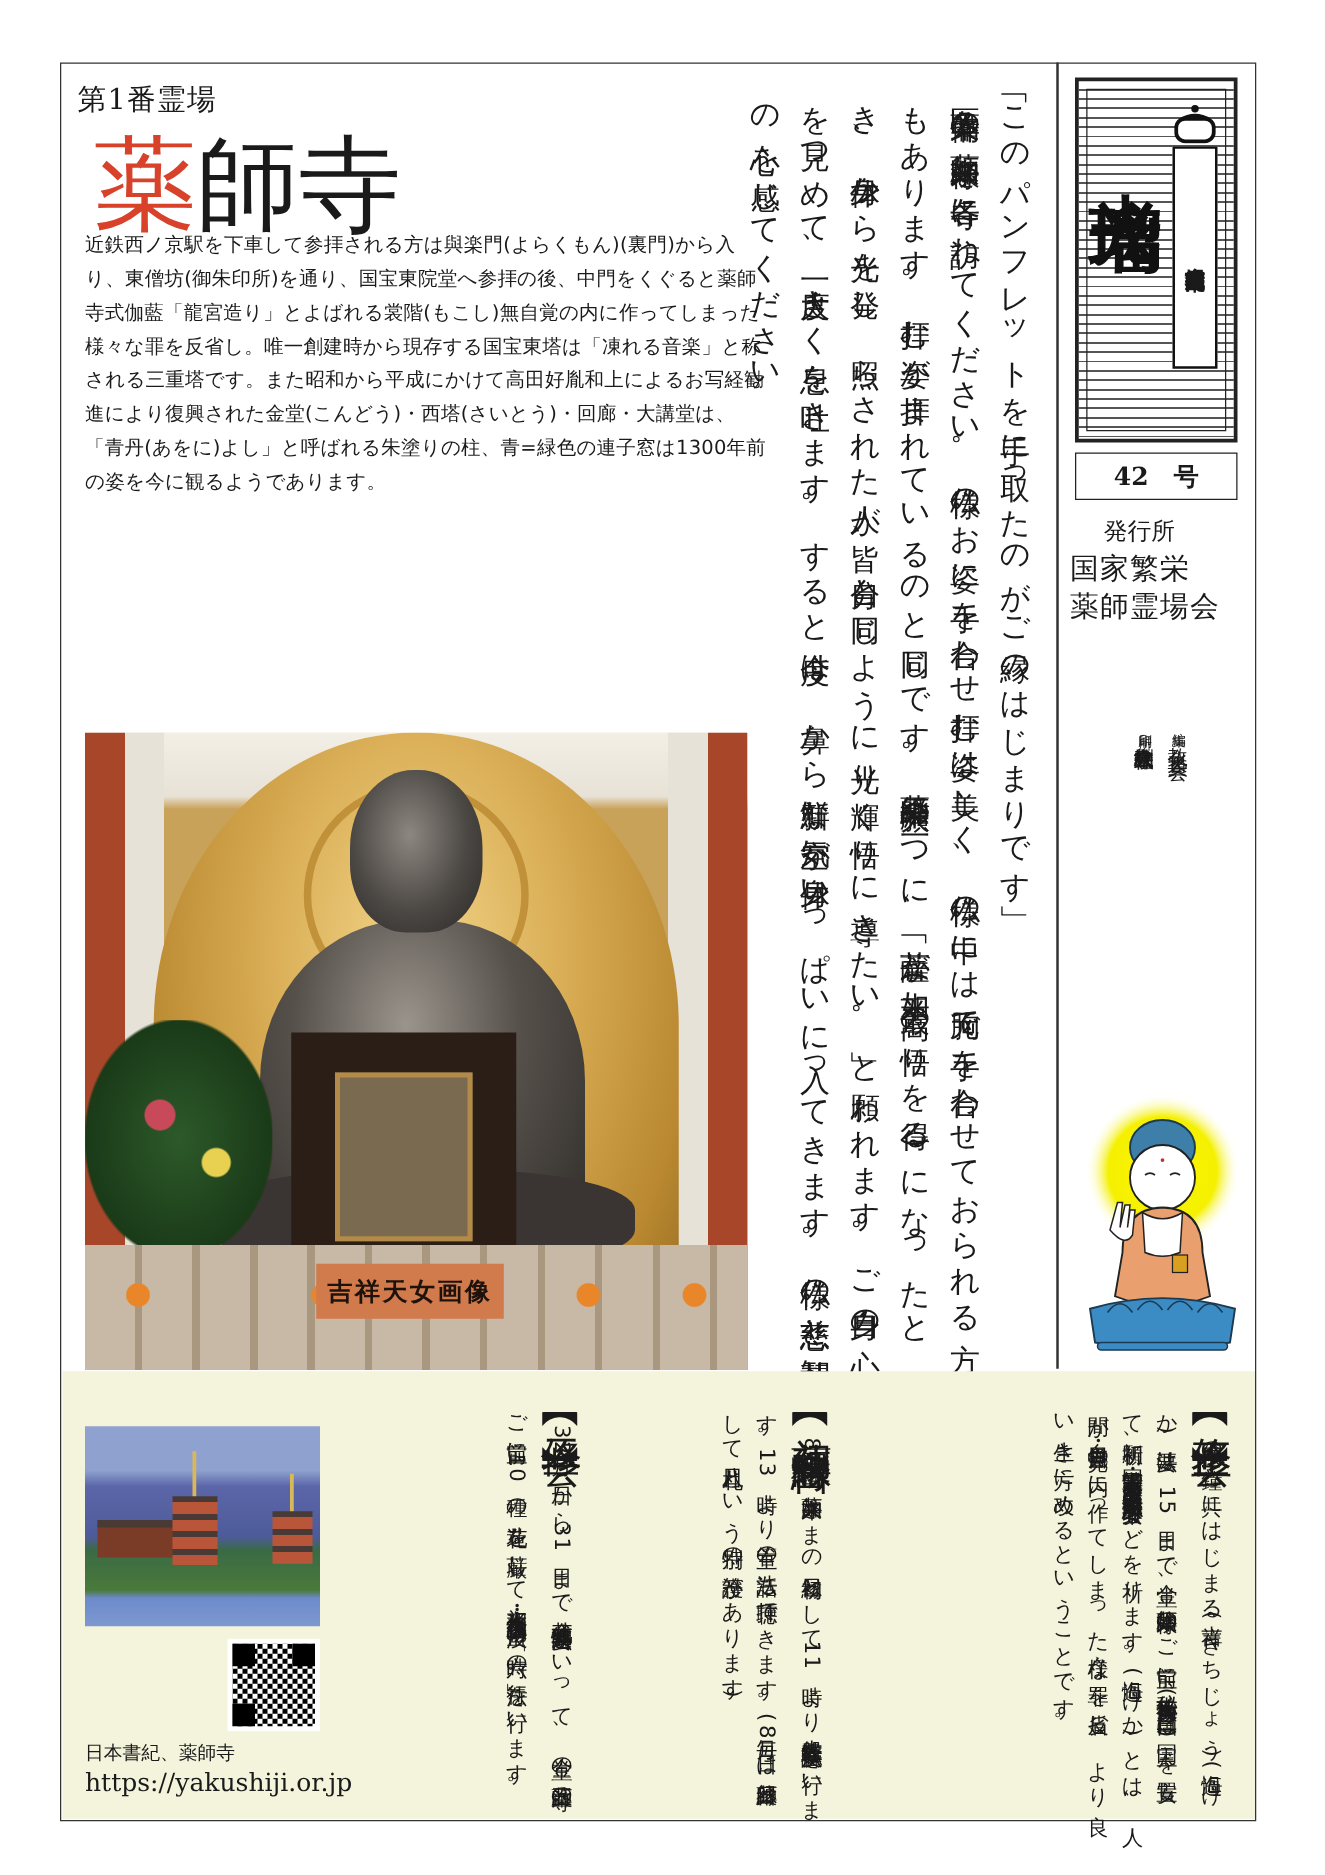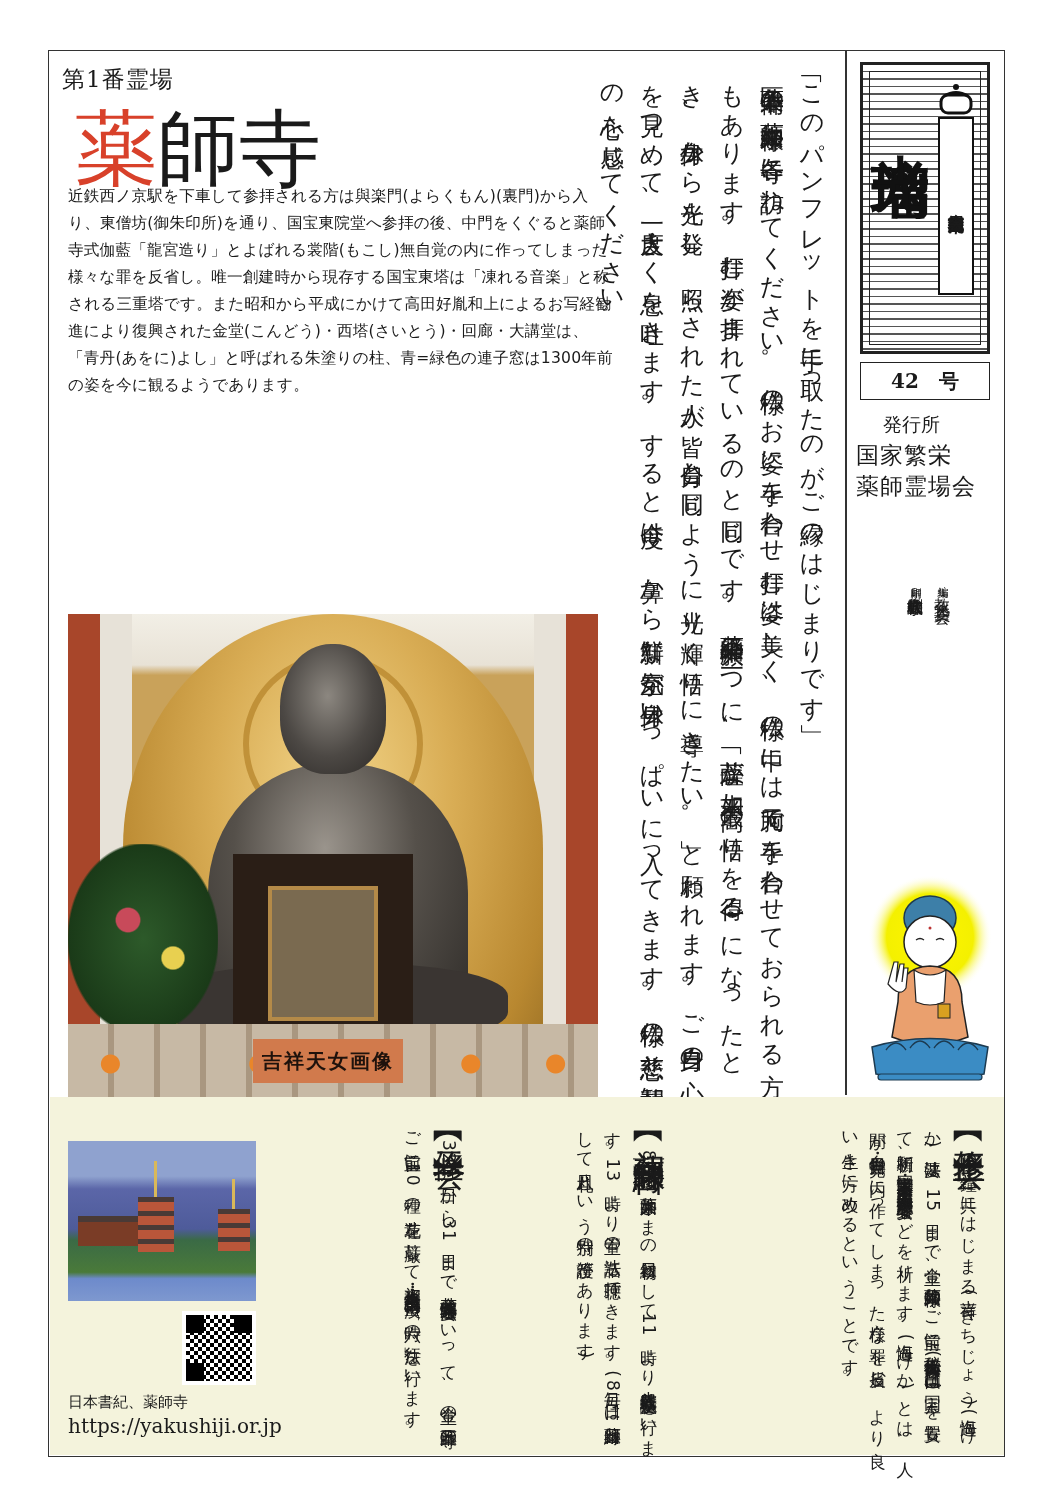--- a/index.html
+++ b/index.html
@@ -12,21 +12,21 @@
   
   .subtitle { position: absolute; left: 62px; top: 64px; font-size: 23px; font-family: "DejaVu Serif", serif; letter-spacing: 1px; }
   .title { position: absolute; left: 75px; top: 108px; font-size: 82px; font-family: "DejaVu Serif", serif; line-height: 1; font-weight: normal; }
   .title .accent { color: #d8412a; }
 
   .body-text { position: absolute; left: 68px; top: 183px; width: 548px; font-family: "DejaVu Sans", sans-serif; font-size: 15.6px; line-height: 27px; letter-spacing: 0.2px; }
   .body-text p { text-indent: 0; }
 
   
   .photo { position: absolute; left: 68px; top: 586px; width: 530px; height: 510px; overflow: hidden;
-    background: linear-gradient(180deg, #f2efe6 0%, #e8e2d6 10%, #c9a25a 12%); margin-top: 28px; }
+    background: linear-gradient(180deg, #f2efe6 0%, #e8e2d6 10%, #c9a25a 12%); }
   .photo .wall { position: absolute; inset: 0; background:
       linear-gradient(90deg, #a8462a 0 6%, #e7e2d8 6% 12%, transparent 12% 88%, #e7e2d8 88% 94%, #a8462a 94% 100%); }
   .photo .mandorla { position: absolute; left: 55px; top: 0; width: 420px; height: 520px; border-radius: 50% 50% 10% 10% / 45% 45% 5% 5%;
     background: radial-gradient(ellipse at 50% 35%, #f3d68a 0%, #d9ad55 40%, #b98830 75%, #8a6420 100%); }
   .photo .halo { position: absolute; left: 175px; top: 40px; width: 180px; height: 180px; border-radius: 50%; border: 6px solid rgba(180,130,40,.7); }
   .photo .head { position: absolute; left: 212px; top: 30px; width: 106px; height: 130px; border-radius: 48% 48% 42% 42%;
     background: radial-gradient(ellipse at 45% 40%, #8c8780 0%, #4c4844 55%, #2a2725 100%); }
   .photo .body { position: absolute; left: 140px; top: 150px; width: 260px; height: 280px; border-radius: 46% 46% 10% 10%;
     background: radial-gradient(ellipse at 45% 30%, #9a948c 0%, #55504a 45%, #2c2926 100%); }
   .photo .lap { position: absolute; left: 100px; top: 350px; width: 340px; height: 80px; border-radius: 40%; background: #3a3532; }

